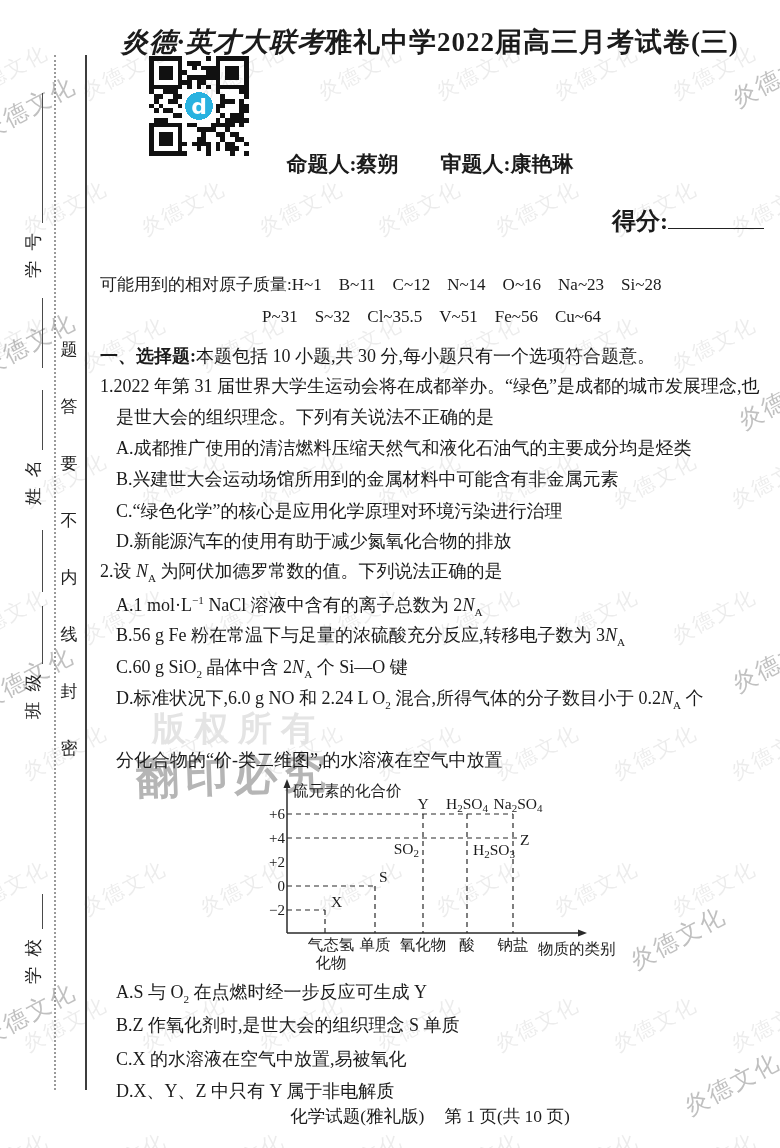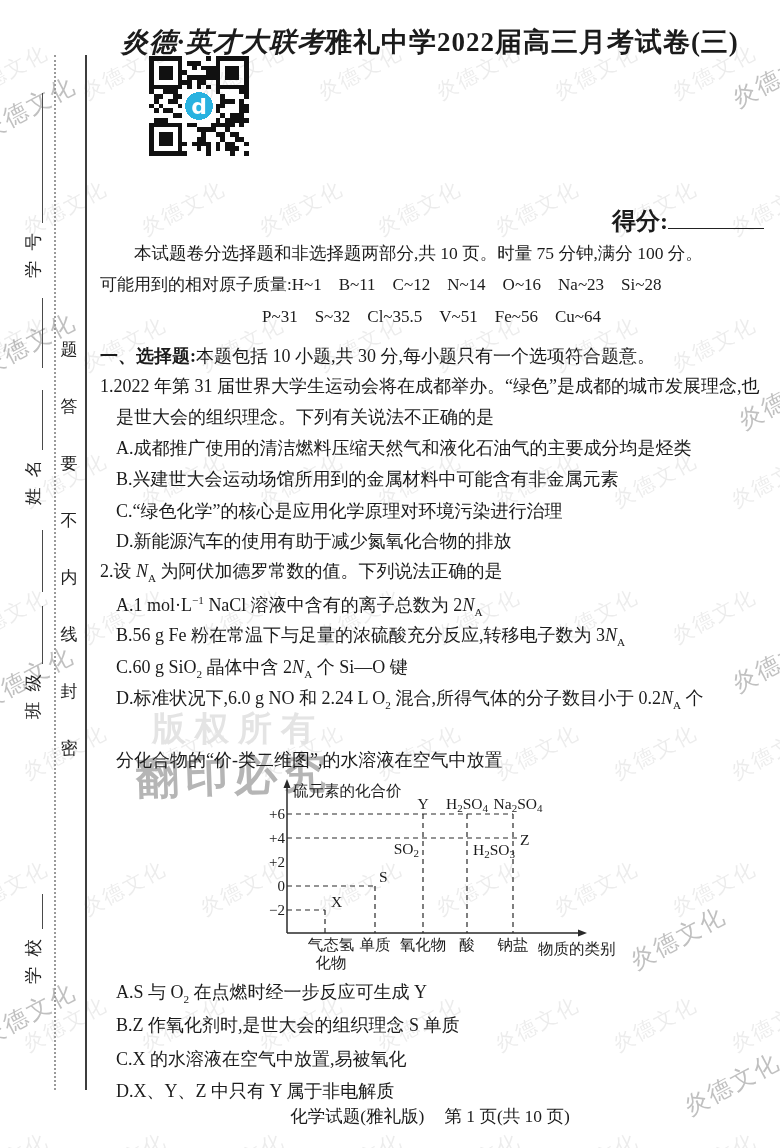--- a/index.html
+++ b/index.html
@@ -372,25 +372,27 @@
         <rect x="4" y="20" width="1" height="1" fill="#111"></rect>
         <rect x="5" y="20" width="1" height="1" fill="#111"></rect>
         <rect x="6" y="20" width="1" height="1" fill="#111"></rect>
         <rect x="7" y="20" width="1" height="1" fill="#111"></rect>
         <rect x="12" y="20" width="1" height="1" fill="#111"></rect>
         <rect x="17" y="20" width="1" height="1" fill="#111"></rect>
         <rect x="20" y="20" width="1" height="1" fill="#111"></rect>
         <circle cx="10.5" cy="10.5" r="2.9" fill="#29b2e0"></circle>
         <text x="10.5" y="12.1" text-anchor="middle" font-size="4.6" font-weight="bold" fill="#fff" font-family="&quot;DejaVu Sans&quot;,sans-serif">d</text>
       </svg></div>
+  <div id="setters" class="ctr">
+    <span>命题人:蔡朔</span><span class="rv">审题人:康艳琳</span>
+  </div>
   <div id="score">
     <span>得分:</span><span class="scoreline"></span>
   </div>
 
-  <div class="ln" style="top:243px;left:134px;font-size:17.5px">本试题卷分选择题和非选择题两部分,共 10 页。时量 75 分钟,满分 100 分。</div>
   <div class="ln" style="top:275px;left:100px;font-size:17px">可能用到的相对原子质量:H~1　B~11　C~12　N~14　O~16　Na~23　Si~28</div>
   <div class="ln" style="top:307px;left:262px;font-size:17px">P~31　S~32　Cl~35.5　V~51　Fe~56　Cu~64</div>
 
   <div class="ln" style="top:346px;left:100px">
     <span class="b">一、选择题:</span><span>本题包括 10 小题,共 30 分,每小题只有一个选项符合题意。</span>
   </div>
 
   <div class="ln" style="top:376px;left:100px">1.2022 年第 31 届世界大学生运动会将在成都举办。“绿色”是成都的城市发展理念,也</div>
   <div class="ln" style="top:407px;left:116px">是世大会的组织理念。下列有关说法不正确的是</div>
   <div class="ln" style="top:438px;left:116px">A.成都推广使用的清洁燃料压缩天然气和液化石油气的主要成分均是烃类</div>

